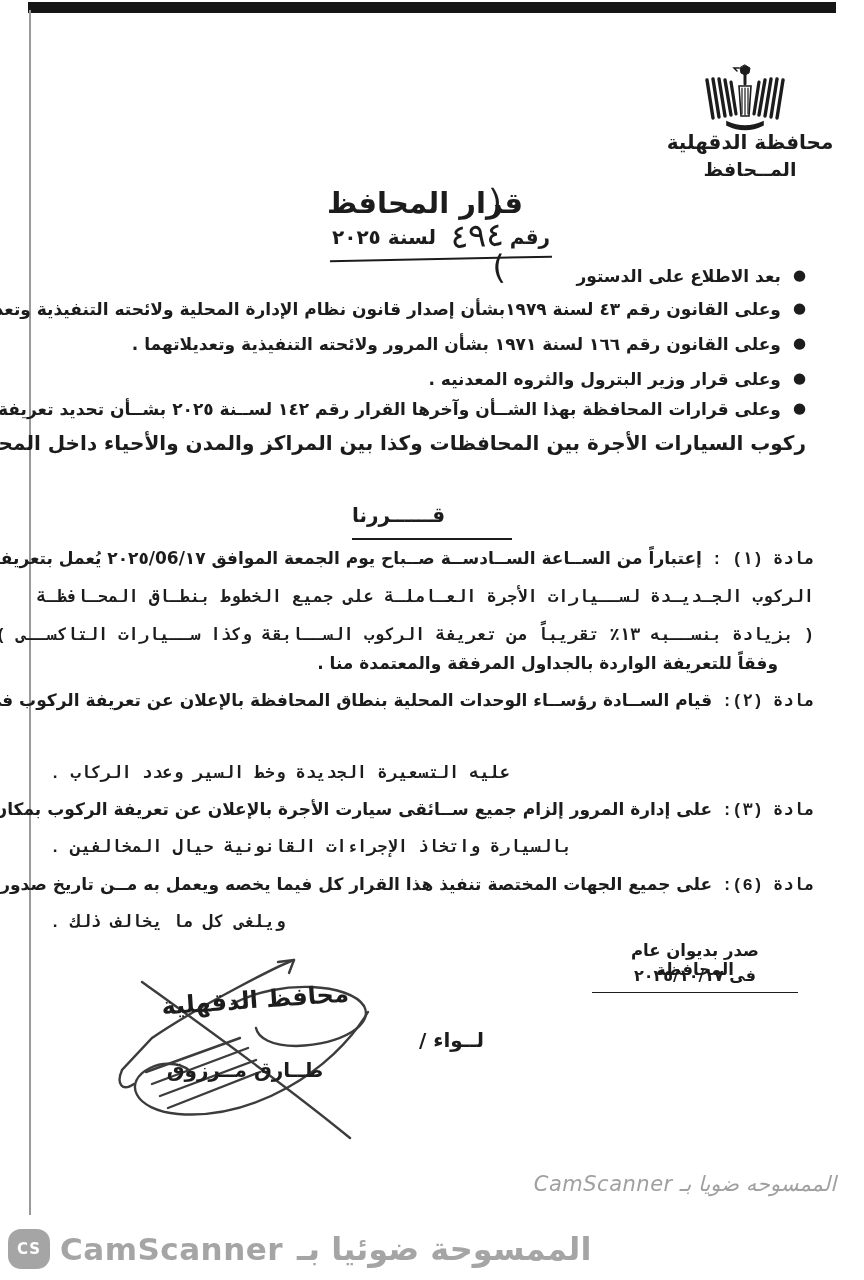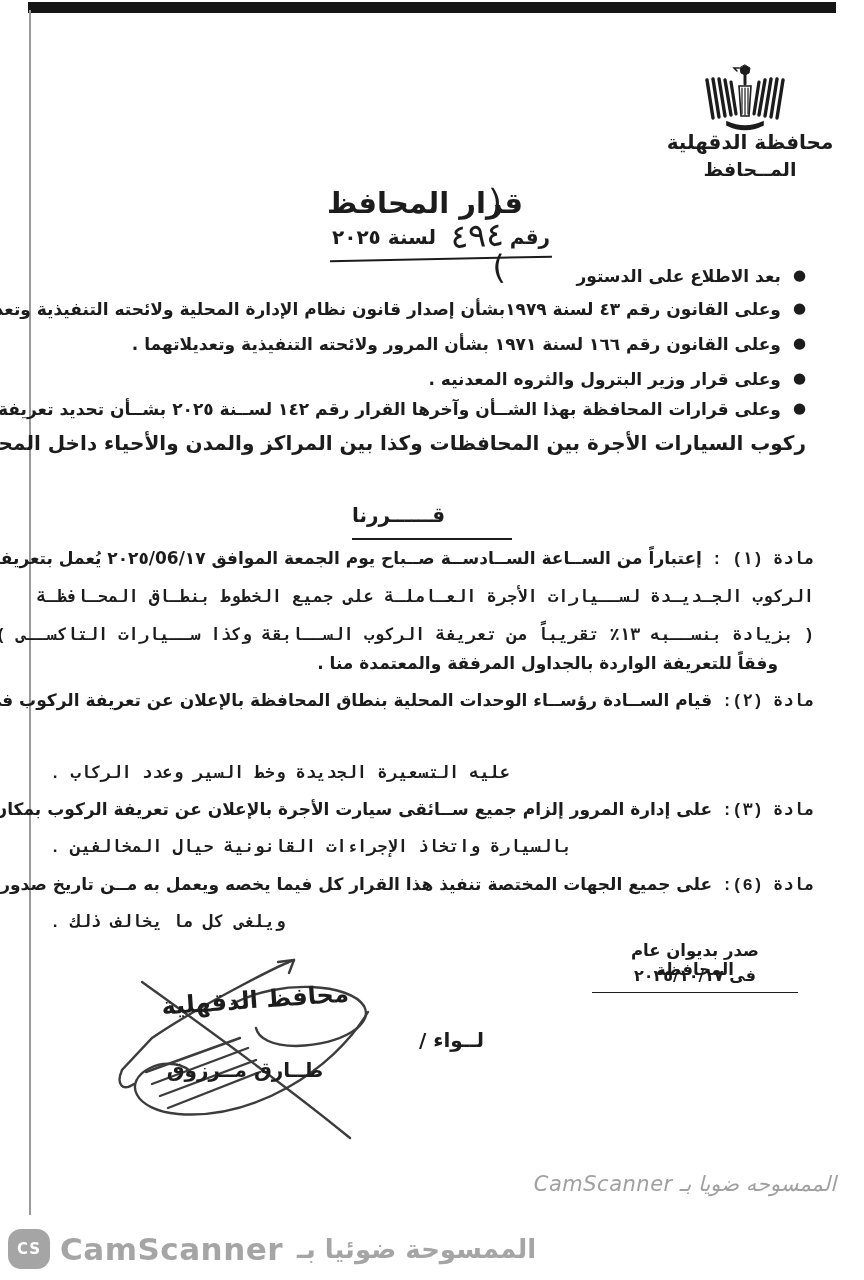--- a/index.html
+++ b/index.html
@@ -45,21 +45,21 @@
   .sig-rank{left:348px;top:1028px;width:136px;text-align:right;font-size:20px;font-weight:bold;direction:rtl;white-space:nowrap;}
   .sig-name{left:160px;top:1058px;width:170px;text-align:center;font-size:20px;font-weight:bold;direction:rtl;white-space:nowrap;}
   .sig-svg{left:82px;top:942px;width:330px;height:215px;}
   
   .wm-hand{right:28px;top:1172px;width:480px;text-align:right;direction:rtl;font-size:21px;
            color:#a0a0a0;font-style:italic;letter-spacing:.5px;white-space:nowrap;}
   .footer-bar{left:0;top:1218px;width:864px;height:62px;background:#ffffff;display:flex;align-items:center;}
   .cs-logo{width:42px;height:40px;margin-left:8px;background:#a5a5a5;border-radius:13px;color:#ffffff;
            font-size:15px;font-weight:bold;display:flex;align-items:center;justify-content:center;letter-spacing:1px;}
   .cs-brand{font-size:31px;font-weight:bold;color:#a5a5a5;margin-left:10px;letter-spacing:.5px;}
-  .cs-label{font-size:26px;font-weight:bold;color:#a5a5a5;margin-left:14px;direction:rtl;}
+  .cs-label{font-size:32px;font-weight:bold;color:#a5a5a5;margin-left:14px;direction:rtl;}
 </style>
 </head>
 <body>
 
 <div class="page">
 
   <div class="abs scan-top"></div>
   <div class="abs scan-left"></div>
 
   <svg class="abs emblem" viewBox="0 0 104 72">

